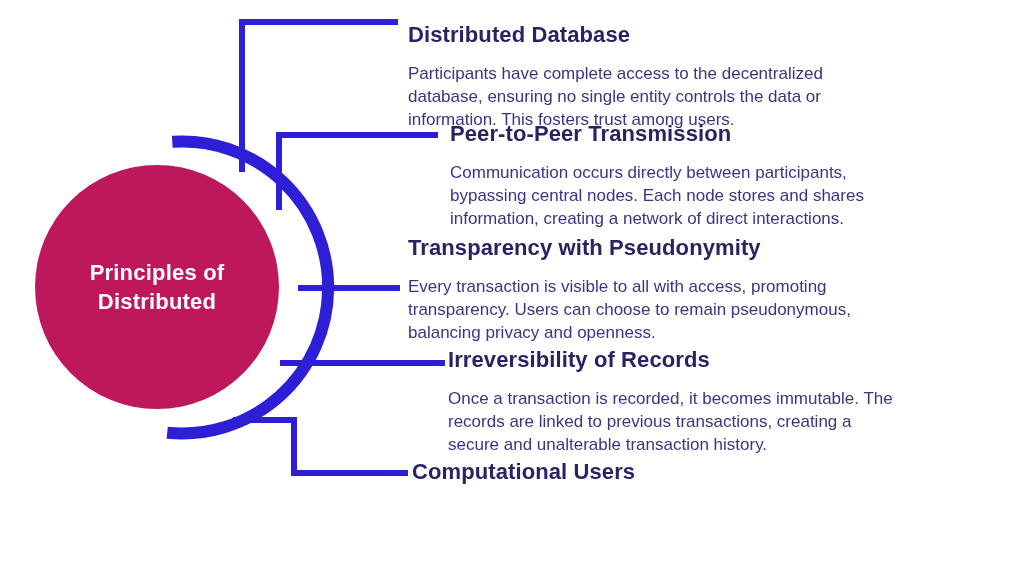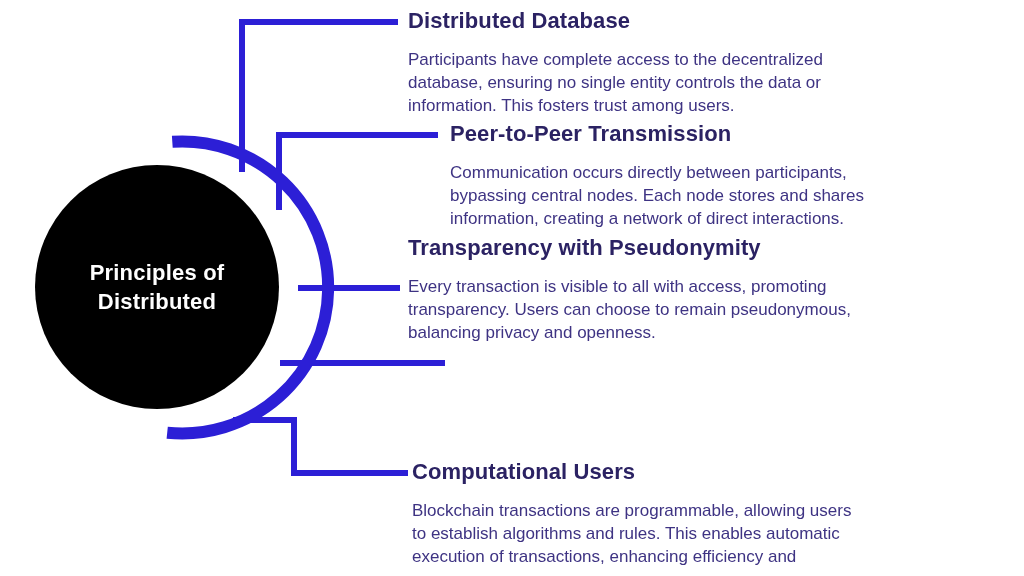--- a/index.html
+++ b/index.html
@@ -18,21 +18,21 @@
     left: 0; top: 0;
     width: 1024px; height: 576px;
     pointer-events: none;
   }
 
   .center-circle {
     position: absolute;
     left: 35px; top: 165px;
     width: 244px; height: 244px;
     border-radius: 50%;
-    background: #000000;
+    background: #be185d;
     display: flex;
     flex-direction: column;
     align-items: center;
     justify-content: center;
     z-index: 2;
   }
   .center-circle .line {
     color: #ffffff;
     font-weight: bold;
     font-size: 22px;
@@ -53,21 +53,21 @@
     letter-spacing: 0.1px;
   }
   .section-body {
     margin-top: 12px;
     font-size: 17px;
     line-height: 23px;
     color: #3E3383;
     white-space: pre-line;
   }
 
-  .s1 { left: 408px; top: 6px; }
+  .s1 { left: 408px; top: 20px; }
   .s2 { left: 450px; top: 119px; }
   .s3 { left: 408px; top: 233px; }
   .s4 { left: 448px; top: 345px; }
   .s5 { left: 412px; top: 457px; }
 </style>
 </head>
 <body>
 
 <div class="stage">
 
@@ -105,21 +105,24 @@
 information, creating a network of direct interactions.</div>
   </div>
 
   <div class="section s3">
     <div class="section-title">Transparency with Pseudonymity</div>
     <div class="section-body">Every transaction is visible to all with access, promoting
 transparency. Users can choose to remain pseudonymous,
 balancing privacy and openness.</div>
   </div>
 
+  <div class="section s4">
+    <div class="section-title">Irreversibility of Records</div>
+    <div class="section-body">Once a transaction is recorded, it becomes immutable. The
+records are linked to previous transactions, creating a
+secure and unalterable transaction history.</div>
+  </div>
 
   <div class="section s5">
     <div class="section-title">Computational Users</div>
-    <div class="section-body">Blockchain transactions are programmable, allowing users
-to establish algorithms and rules. This enables automatic
-execution of transactions, enhancing efficiency and</div>
   </div>
 
 </div>
 
 </body></html>

